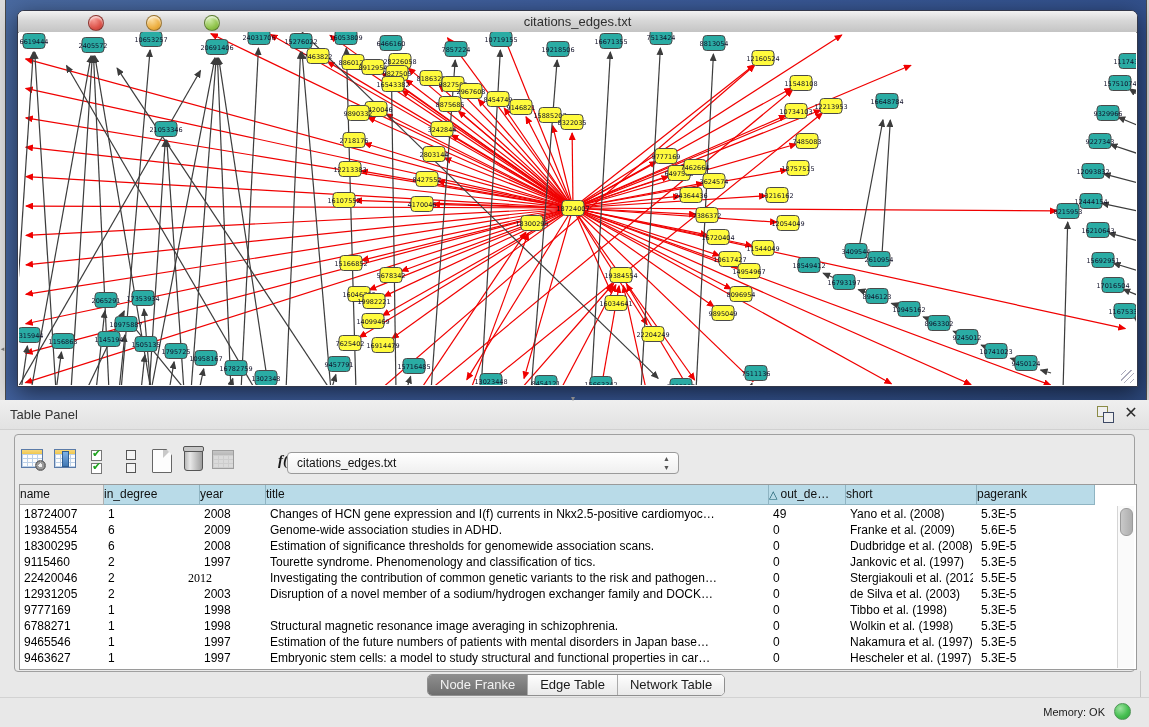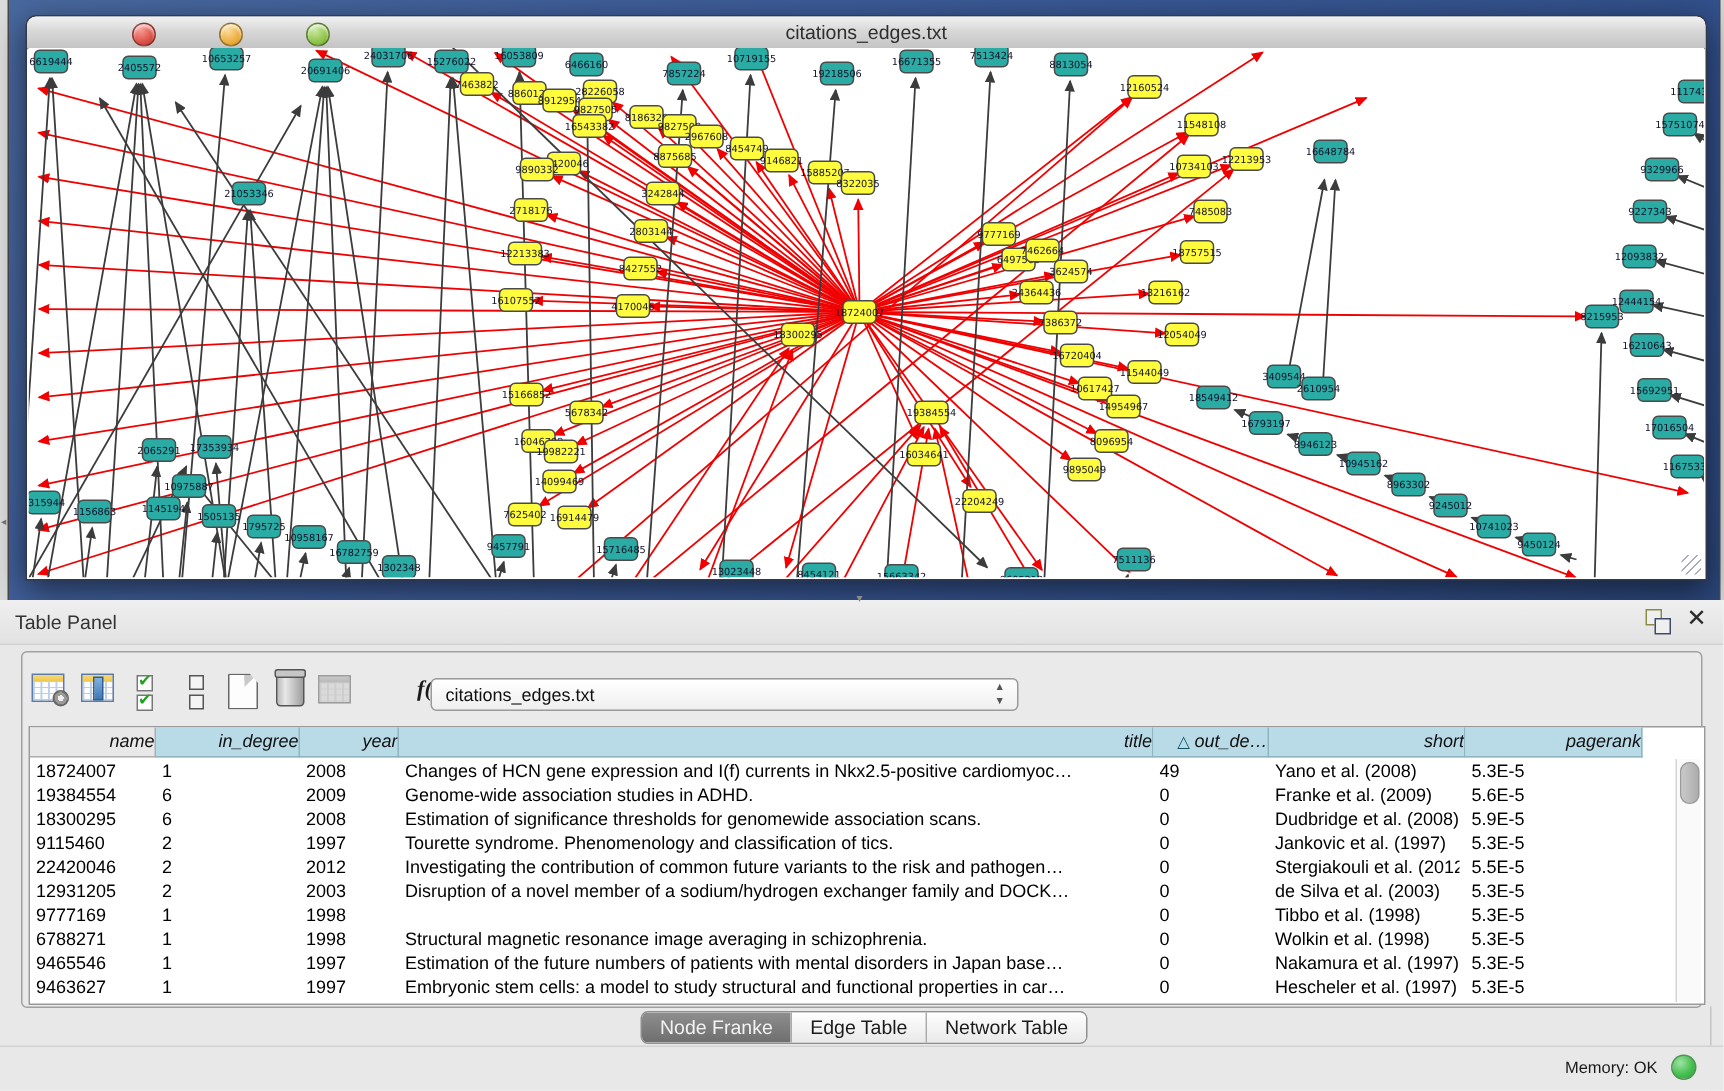--- a/index.html
+++ b/index.html
@@ -58,21 +58,21 @@
       linear-gradient(#C6C6C6 1px,transparent 1px) 0 4px/100% 4px,#D7D7D7;opacity:.8;}
   .fx{font-family:"Liberation Serif","DejaVu Serif",serif;font-style:italic;font-weight:bold;font-size:15px;color:#1A1A1A;margin-left:28px;}
   .dropdown{position:absolute;left:287px;top:452px;width:390px;height:20px;background:linear-gradient(#FFFFFF,#EFEFEF);
             border:1px solid #9A9A9A;border-radius:4px;font-size:12px;color:#111;}
   .dropdown span.val{position:absolute;left:9px;top:3px;}
   .dd-arrows{position:absolute;right:8px;top:1px;font-size:7px;color:#555;line-height:9px;}
   
   .dtable{position:absolute;left:19px;top:484px;width:1116px;height:184px;background:#fff;border:1px solid #9A9A9A;}
   .hrow{position:absolute;left:0;top:0;height:20px;}
   .hcell{position:absolute;top:0;height:19px;background:#B9DBE8;border-right:1px solid #8FB4C2;border-bottom:1px solid #8FB4C2;
-         text-align:right;font-size:12px;color:#111;line-height:19px;overflow:hidden;white-space:nowrap;font-style:italic;}
+         text-align:left;font-size:12px;color:#111;line-height:19px;overflow:hidden;white-space:nowrap;}
   .hcell.gray{background:#E8E8E8;border-right:1px solid #AFAFAF;border-bottom:1px solid #AFAFAF;}
   .sort-tri{color:#0E5566;font-size:11px;margin-right:3px;}
   .trow{position:absolute;left:0;height:16px;width:1114px;background:#fff;}
   .tcell{position:absolute;top:0;height:16px;font-size:12px;color:#000;line-height:16px;white-space:nowrap;overflow:hidden;}
   .vscroll{position:absolute;left:1097px;top:21px;width:16px;height:162px;background:#FAFAFA;border-left:1px solid #D5D5D5;}
   .vthumb{position:absolute;left:2px;top:2px;width:11px;height:26px;border-radius:6px;
           background:linear-gradient(90deg,#C9C9C9,#ADADAD);border:1px solid #9A9A9A;}
   
   .tabs{position:absolute;left:427px;top:674px;height:20px;display:flex;border:1px solid #8F8F8F;border-radius:5px;overflow:hidden;background:#fff;}
   .tab{height:20px;line-height:20px;font-size:13px;text-align:center;padding:0 12px;color:#1A1A1A;
@@ -807,22 +807,22 @@
         <div class="tcell" style="left: 88px; width: 88px;">2</div>
         <div class="tcell" style="left: 184px; width: 58px;">1997</div>
         <div class="tcell" style="left: 250px; width: 495px;">Tourette syndrome. Phenomenology and classification of tics.</div>
         <div class="tcell" style="left: 753px; width: 69px;">0</div>
         <div class="tcell" style="left: 830px; width: 123px;">Jankovic et al. (1997)</div>
         <div class="tcell" style="left: 961px; width: 110px;">5.3E-5</div>
       </div>
       <div class="trow" style="top: 85px;">
         <div class="tcell" style="left: 4px; width: 76px;">22420046</div>
         <div class="tcell" style="left: 88px; width: 88px;">2</div>
-        <div class="tcell" style="left: 184px; width: 58px;">2012</div>
-        <div class="tcell" style="left: 250px; width: 495px;">Investigating the contribution of common future variants to the risk and pathogen…</div>
+        <div class="tcell" style="left: 168px; width: 58px; font-family: Liberation Serif, serif;">2012</div>
+        <div class="tcell" style="left: 250px; width: 495px;">Investigating the contribution of common genetic variants to the risk and pathogen…</div>
         <div class="tcell" style="left: 753px; width: 69px;">0</div>
         <div class="tcell" style="left: 830px; width: 123px;">Stergiakouli et al. (2012)</div>
         <div class="tcell" style="left: 961px; width: 110px;">5.5E-5</div>
       </div>
       <div class="trow" style="top: 101px;">
         <div class="tcell" style="left: 4px; width: 76px;">12931205</div>
         <div class="tcell" style="left: 88px; width: 88px;">2</div>
         <div class="tcell" style="left: 184px; width: 58px;">2003</div>
         <div class="tcell" style="left: 250px; width: 495px;">Disruption of a novel member of a sodium/hydrogen exchanger family and DOCK…</div>
         <div class="tcell" style="left: 753px; width: 69px;">0</div>

